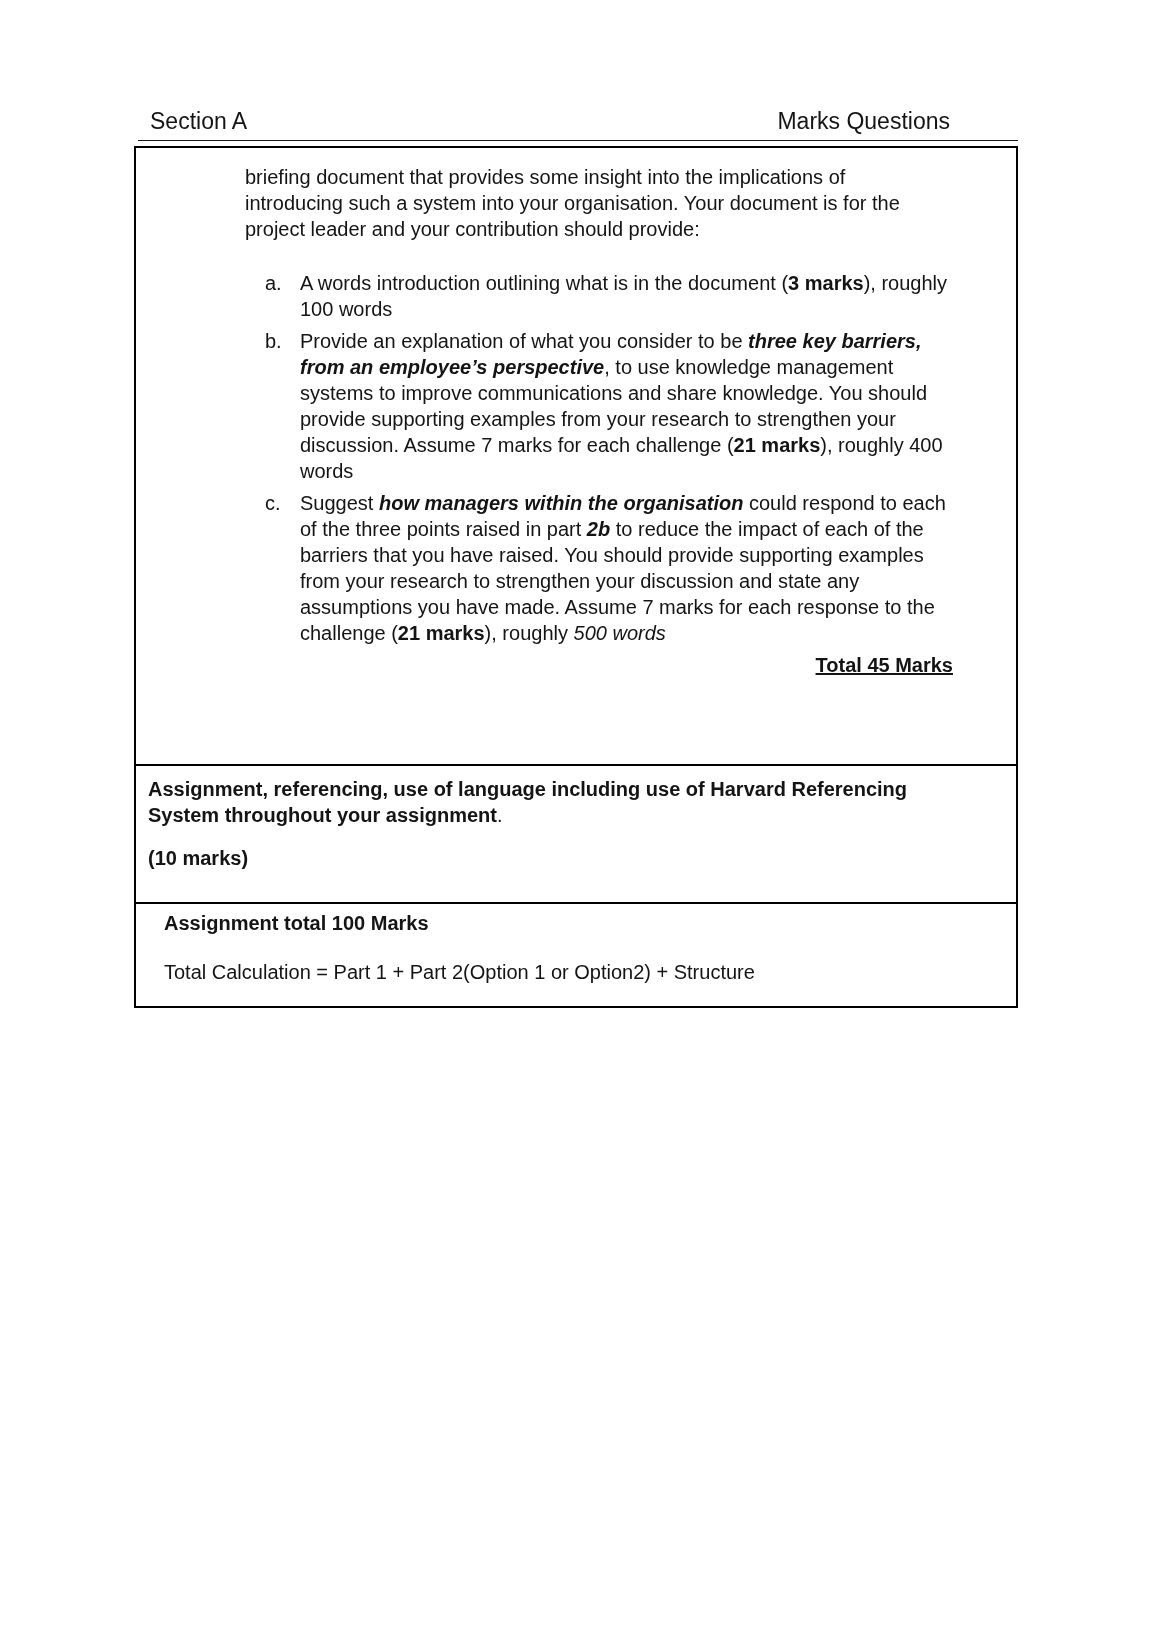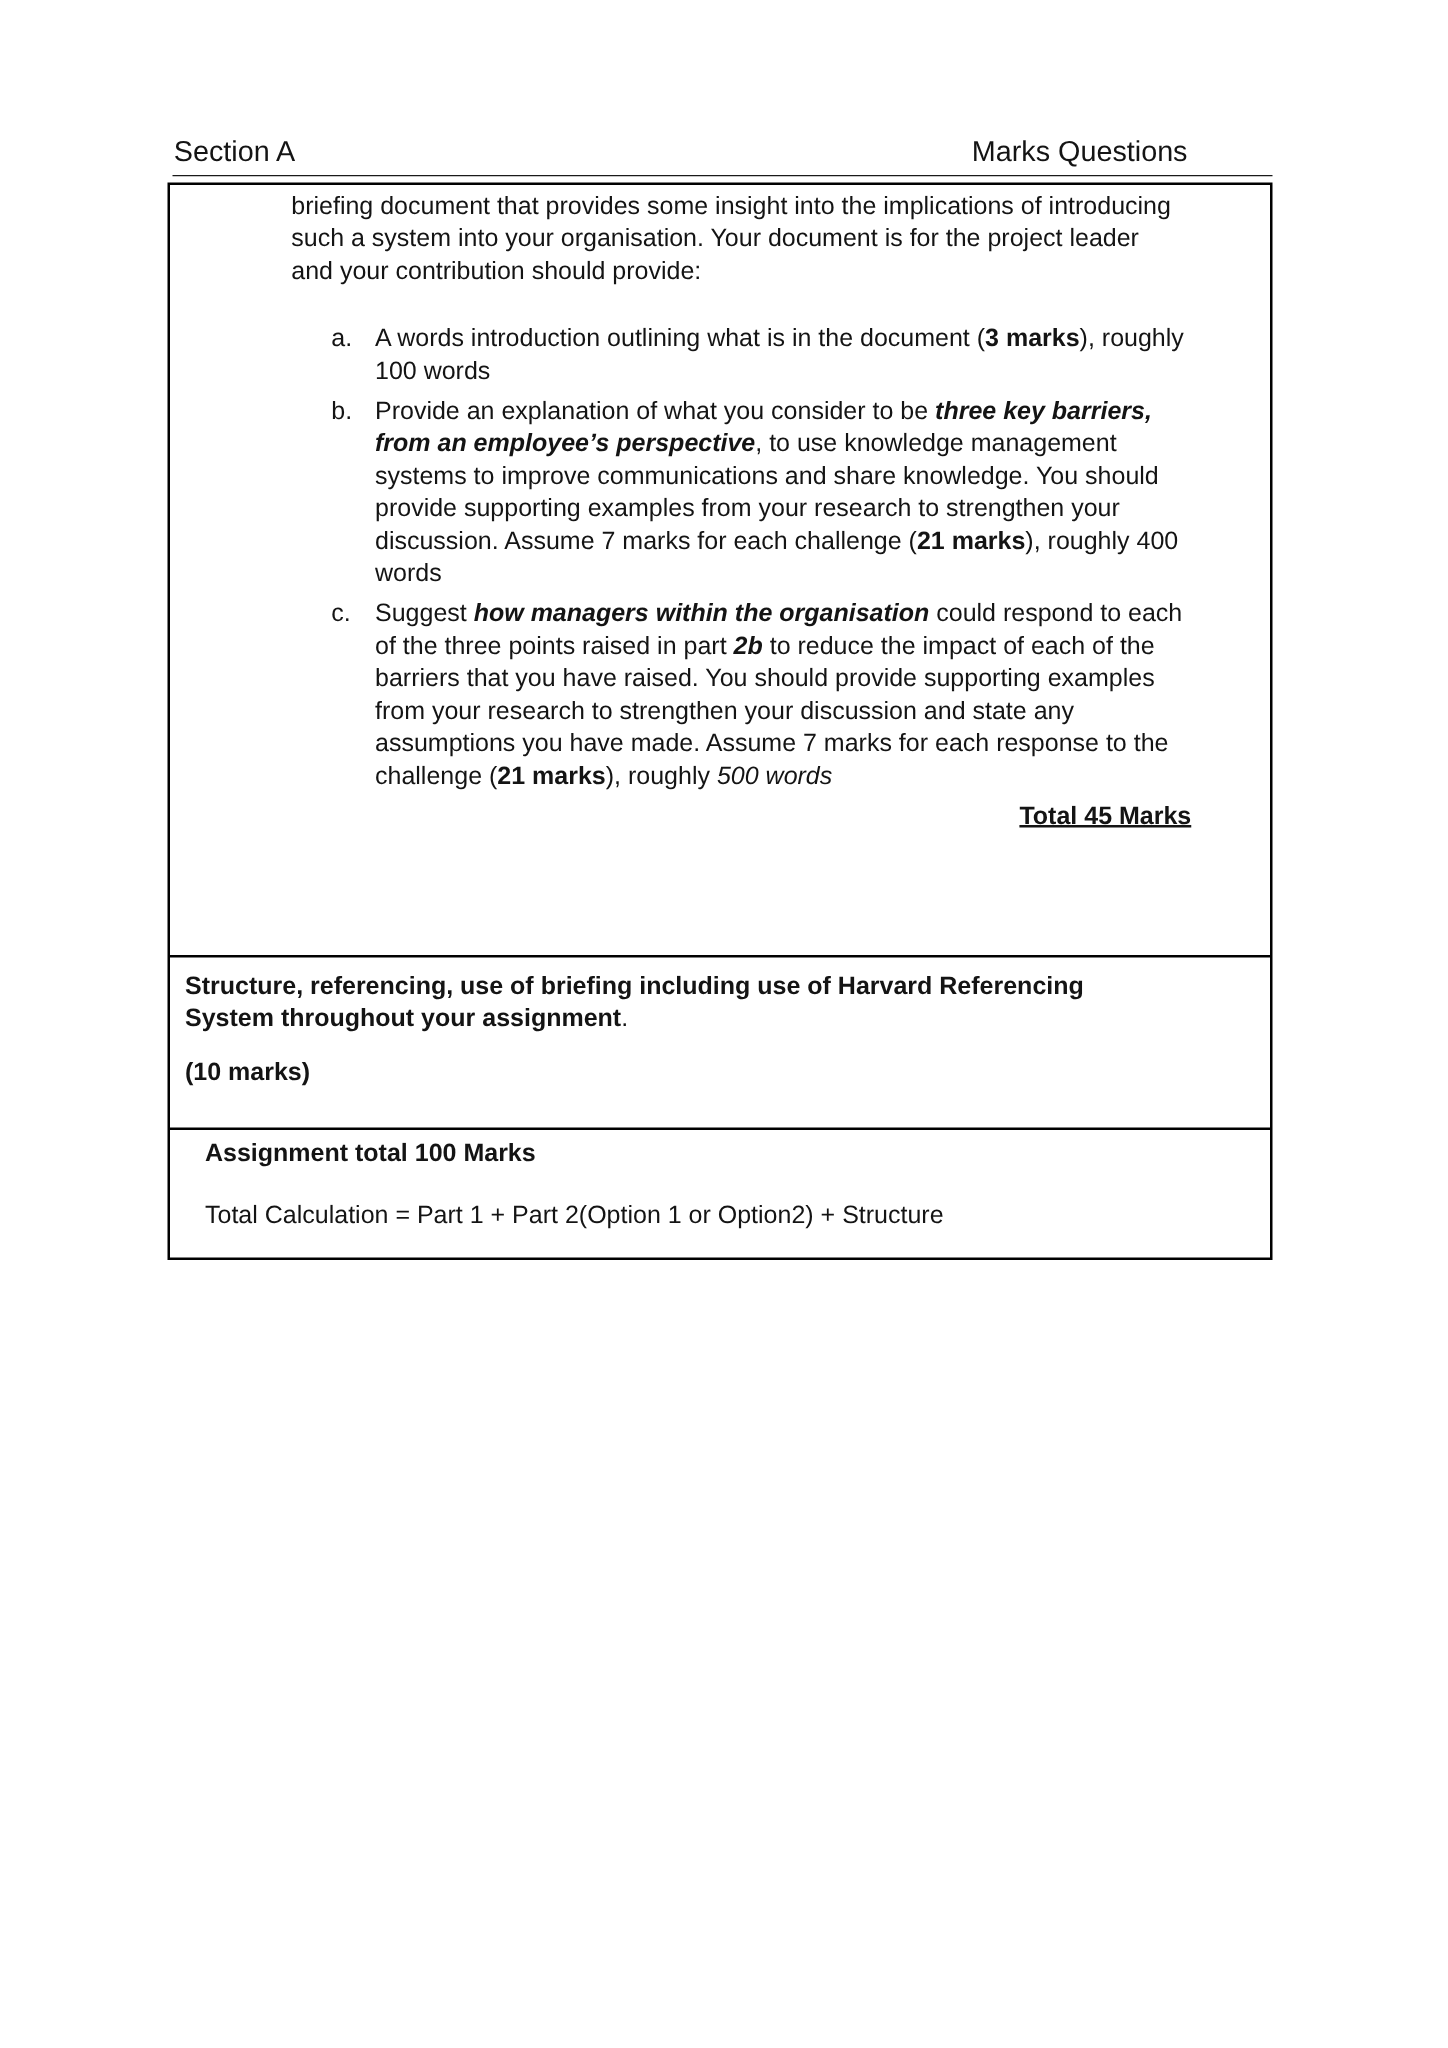--- a/index.html
+++ b/index.html
@@ -21,21 +21,21 @@
     position: absolute;
     left: 134px;
     top: 106px;
     width: 884px;
     height: 34px;
     font-size: 23px;
     line-height: 30px;
   }
   .doc-header .left-label {
     position: absolute;
-    left: 5px;
+    left: 16px;
     top: 0;
   }
   .doc-header .right-label {
     position: absolute;
     right: 68px;
     top: 0;
   }
   .header-rule {
     position: absolute;
     left: 138px;
@@ -67,21 +67,21 @@
     height: 138px;
     border-top: 2px solid #000;
     padding: 10px 63px 0 12px;
   }
   .row-total {
     flex: 1;
     border-top: 2px solid #000;
     padding: 6px 63px 0 28px;
   }
   .intro-par {
-    margin: 0;
+    margin: 12px;
     max-width: 710px;
   }
   .q-list {
     margin-top: 28px;
   }
   .q-item {
     display: flex;
     margin: 0 0 6px 32px;
   }
   .q-marker {
@@ -144,21 +144,21 @@
           <span class="q-marker">c.</span>
           <span class="q-text"><span>Suggest </span><span class="b i">how managers within the organisation</span><span> could respond to each of the three points raised in part </span><span class="b i">2b</span><span> to reduce the impact of each of the barriers that you have raised. You should provide supporting examples from your research to strengthen your discussion and state any assumptions you have made. Assume 7 marks for each response to the challenge (</span><span class="b">21 marks</span><span>), roughly </span><span class="i">500 words</span></span>
         </div>
 
       </div>
 
       <div class="total-line"><span class="b u">Total 45 Marks</span></div>
     </div>
 
     <div class="row row-structure">
-      <div class="structure-heading"><span class="b">Structure, referencing, use of briefing including use of Harvard Referencing System throughout your assignment</span><span>.</span></div>
+      <div class="structure-heading"><span class="b">Assignment, referencing, use of language including use of Harvard Referencing System throughout your assignment</span><span>.</span></div>
       <div class="structure-marks"><span class="b">(10 marks)</span></div>
     </div>
 
     <div class="row row-total">
       <div><span class="b">Assignment total 100 Marks</span></div>
       <div class="calc-line">Total Calculation = Part 1 + Part 2(Option 1 or Option2) + Structure</div>
     </div>
 
   </div>
 

